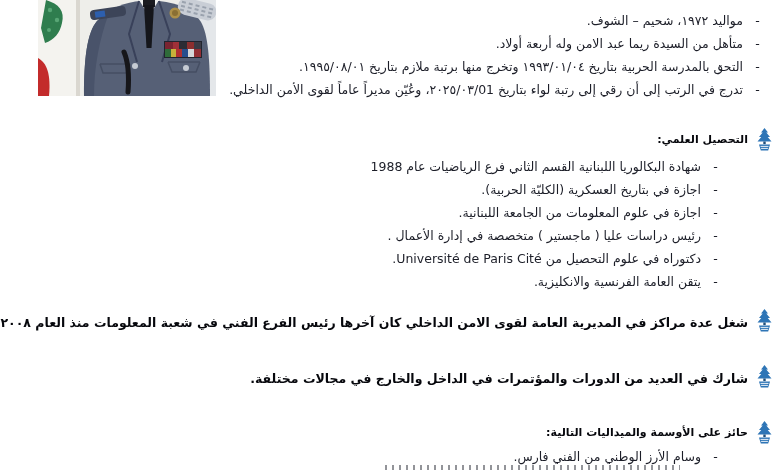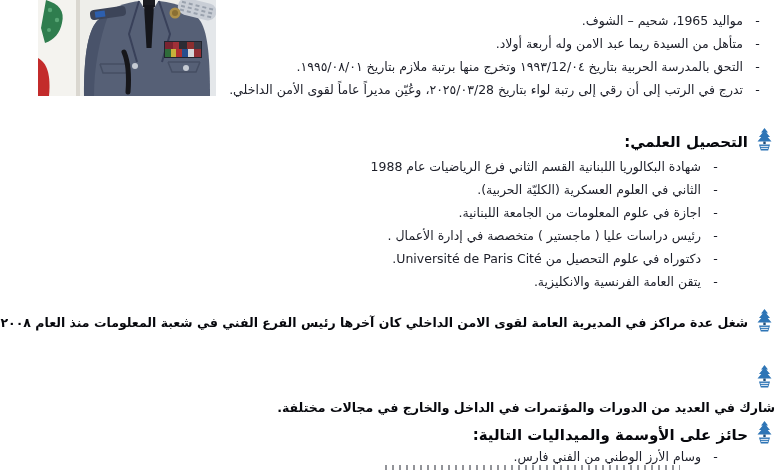--- a/index.html
+++ b/index.html
@@ -15,28 +15,28 @@
 
   
   .blist{position:absolute;}
   .li{display:flex;gap:10px;line-height:23px;font-size:12.5px;color:#1c1e28;white-space:nowrap;align-items:flex-start;}
   .marker{flex:0 0 auto;width:9px;text-align:center;color:#1c1e28;}
 
   
   .section{position:absolute;display:flex;gap:6px;align-items:flex-start;white-space:nowrap;}
   .emblem{flex:0 0 auto;width:21px;height:23px;}
   .emblem svg{display:block;width:21px;height:23px;}
-  .sec-title{font-weight:bold;font-size:15px;color:#06070c;padding-top:5px;}
+  .sec-title{font-weight:bold;font-size:11px;color:#06070c;padding-top:5px;}
   .sec-text{font-weight:bold;font-size:12.5px;color:#06070c;padding-top:6px;}
 
   #intro-list{top:9px;right:18px;}
   #education-header{top:128px;right:5px;}
   #education-list{top:155px;right:60px;}
   #career-section{top:309px;right:5px;}
-  #participation-section{top:365px;right:5px;flex-direction:column;}
+  #participation-section{top:365px;right:5px;}
   #decorations-header{top:421px;right:5px;}
   #decorations-list{top:445px;right:60px;}
 
   
   .clipped-line{
     position:absolute;top:465px;right:100px;width:295px;height:5px;opacity:.55;
     background:repeating-linear-gradient(90deg,#3a3d46 0 2px,transparent 2px 7px);
   }
 </style>
 </head>
@@ -96,33 +96,33 @@
         <circle cx="97" cy="66" r="3" fill="#c6cbd3"></circle>
         <circle cx="148" cy="68" r="3" fill="#c6cbd3"></circle>
         <path d="M86 52 q6 14 4 40" stroke="#16161a" stroke-width="5" fill="none" stroke-linecap="round"></path>
       </g>
     </svg>
   </div>
 
   <div class="blist" id="intro-list">
     <div class="li">
       <span class="marker">-</span>
-      <span>مواليد 1965، شحيم – الشوف.</span>
+      <span>مواليد ١٩٧٢، شحيم – الشوف.</span>
     </div>
     <div class="li">
       <span class="marker">-</span>
       <span>متأهل من السيدة ريما عبد الامن وله أربعة أولاد.</span>
     </div>
     <div class="li">
       <span class="marker">-</span>
-      <span>التحق بالمدرسة الحربية بتاريخ ١٩٩٣/12/٠٤ وتخرج منها برتبة ملازم بتاريخ ١٩٩٥/٠٨/٠١.</span>
-    </div>
-    <div class="li">
-      <span class="marker">-</span>
-      <span>تدرج في الرتب إلى أن رقي إلى رتبة لواء بتاريخ ٢٠٢٥/٠٣/28، وعُيّن مديراً عاماً لقوى الأمن الداخلي.</span>
+      <span>التحق بالمدرسة الحربية بتاريخ ١٩٩٣/٠١/٠٤ وتخرج منها برتبة ملازم بتاريخ ١٩٩٥/٠٨/٠١.</span>
+    </div>
+    <div class="li">
+      <span class="marker">-</span>
+      <span>تدرج في الرتب إلى أن رقي إلى رتبة لواء بتاريخ ٢٠٢٥/٠٣/01، وعُيّن مديراً عاماً لقوى الأمن الداخلي.</span>
     </div>
   </div>
 
   <div class="section" id="education-header">
     <span class="emblem">
       <svg viewBox="0 0 20 23">
         <path d="M10 0 L13.5 4.5 L11.8 4.5 L15.5 9 L13.2 9 L17 13.5 L3 13.5 L6.8 9 L4.5 9 L8.2 4.5 L6.5 4.5 Z" fill="#2e75b6"></path>
         <rect x="8.8" y="13.5" width="2.4" height="2.6" fill="#1f4e79"></rect>
         <path d="M4.5 16.6 h11 l-1.8 6 h-7.4 Z" fill="#2e75b6"></path>
         <path d="M6 18.4 h8 M6.6 20.4 h6.8" stroke="#ffffff" stroke-width="0.9"></path>
@@ -130,21 +130,21 @@
     </span>
     <span class="sec-title">التحصيل العلمي:</span>
   </div>
   <div class="blist" id="education-list">
     <div class="li">
       <span class="marker">-</span>
       <span>شهادة البكالوريا اللبنانية القسم الثاني فرع الرياضيات عام 1988</span>
     </div>
     <div class="li">
       <span class="marker">-</span>
-      <span>الثاني في العلوم العسكرية (الكليّة الحربية).</span>
+      <span>اجازة في بتاريخ العسكرية (الكليّة الحربية).</span>
     </div>
     <div class="li">
       <span class="marker">-</span>
       <span>اجازة في علوم المعلومات من الجامعة اللبنانية.</span>
     </div>
     <div class="li">
       <span class="marker">-</span>
       <span>رئيس دراسات عليا ( ماجستير ) متخصصة في إدارة الأعمال .</span>
     </div>
     <div class="li">

